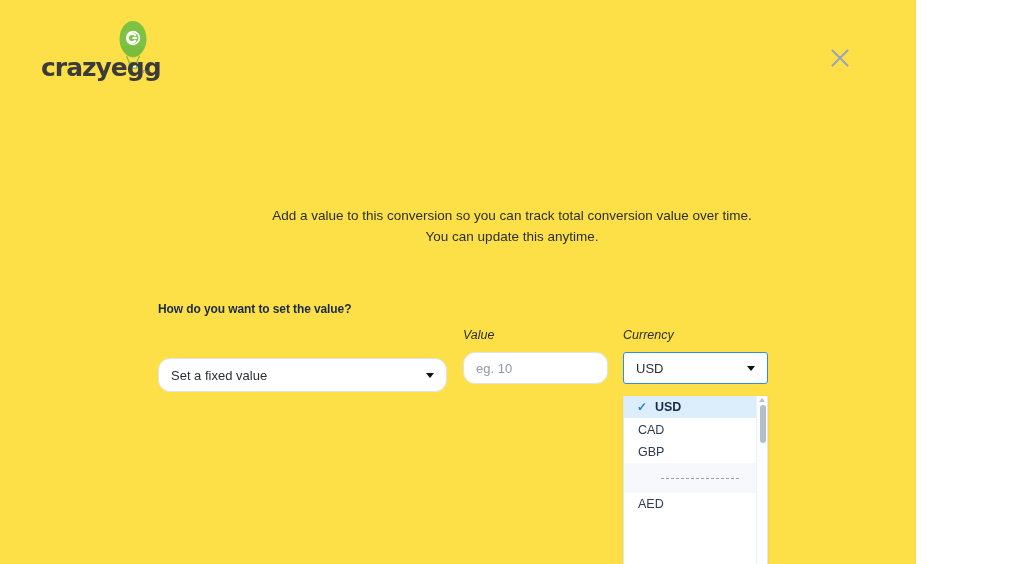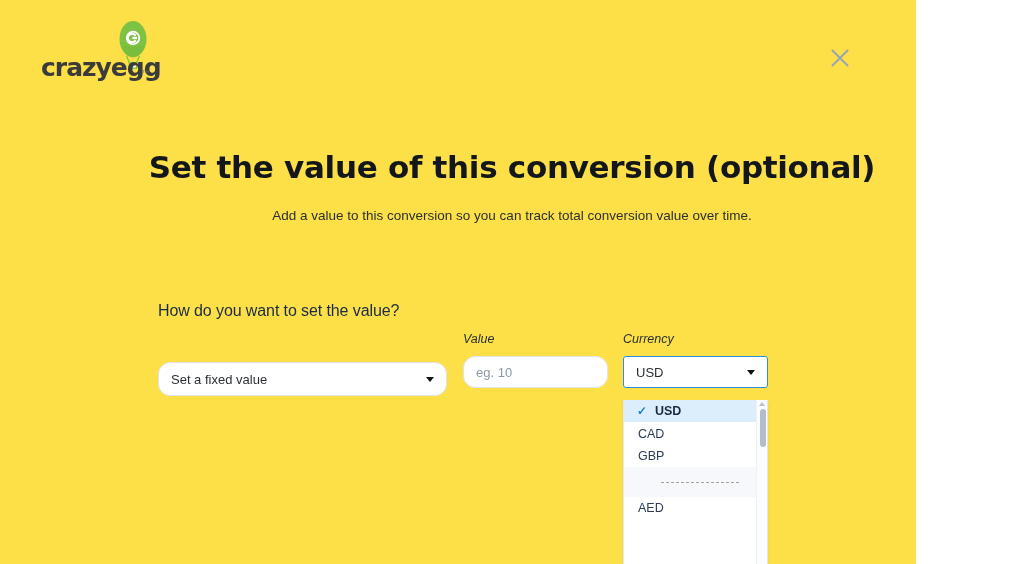--- a/index.html
+++ b/index.html
@@ -77,22 +77,22 @@
     line-height: 21px;
   }
 
   
   .form-area {
     position: absolute;
     left: 158px; top: 302px;
     width: 720px;
   }
   .form-heading {
-    font-size: 16px;
-    font-weight: 400;
+    font-size: 12px;
+    font-weight: 700;
     color: #1b2a44;
     margin: 0 0 22px 0;
     letter-spacing: -0.1px;
   }
   .controls-row {
     position: relative;
     height: 52px;
   }
   .field { position: absolute; top: 0; }
   .field-label {
@@ -237,24 +237,24 @@
     <div class="logo-wordmark">crazyegg</div>
     <div class="logo-tm">™</div>
   </div>
 
   <div class="close-btn">
     <svg width="22" height="22" viewBox="0 0 22 22">
       <path d="M3.5 3.5 L18.5 18.5 M18.5 3.5 L3.5 18.5" stroke="#9aa5b4" stroke-width="2.1" stroke-linecap="round"></path>
     </svg>
   </div>
 
-  <h1 class="title">Set the value of this conversion (optional)</h1>
 
   <div class="subtitle">
     <div>Add a value to this conversion so you can track total conversion value over time.</div>
+    <div>You can update this anytime.</div>
   </div>
 
   <div class="form-area">
     <div class="form-heading">How do you want to set the value?</div>
 
     <div class="controls-row">
 
       <div class="field field-type">
         <div class="ctrl">
           <span>Set a fixed value</span>

